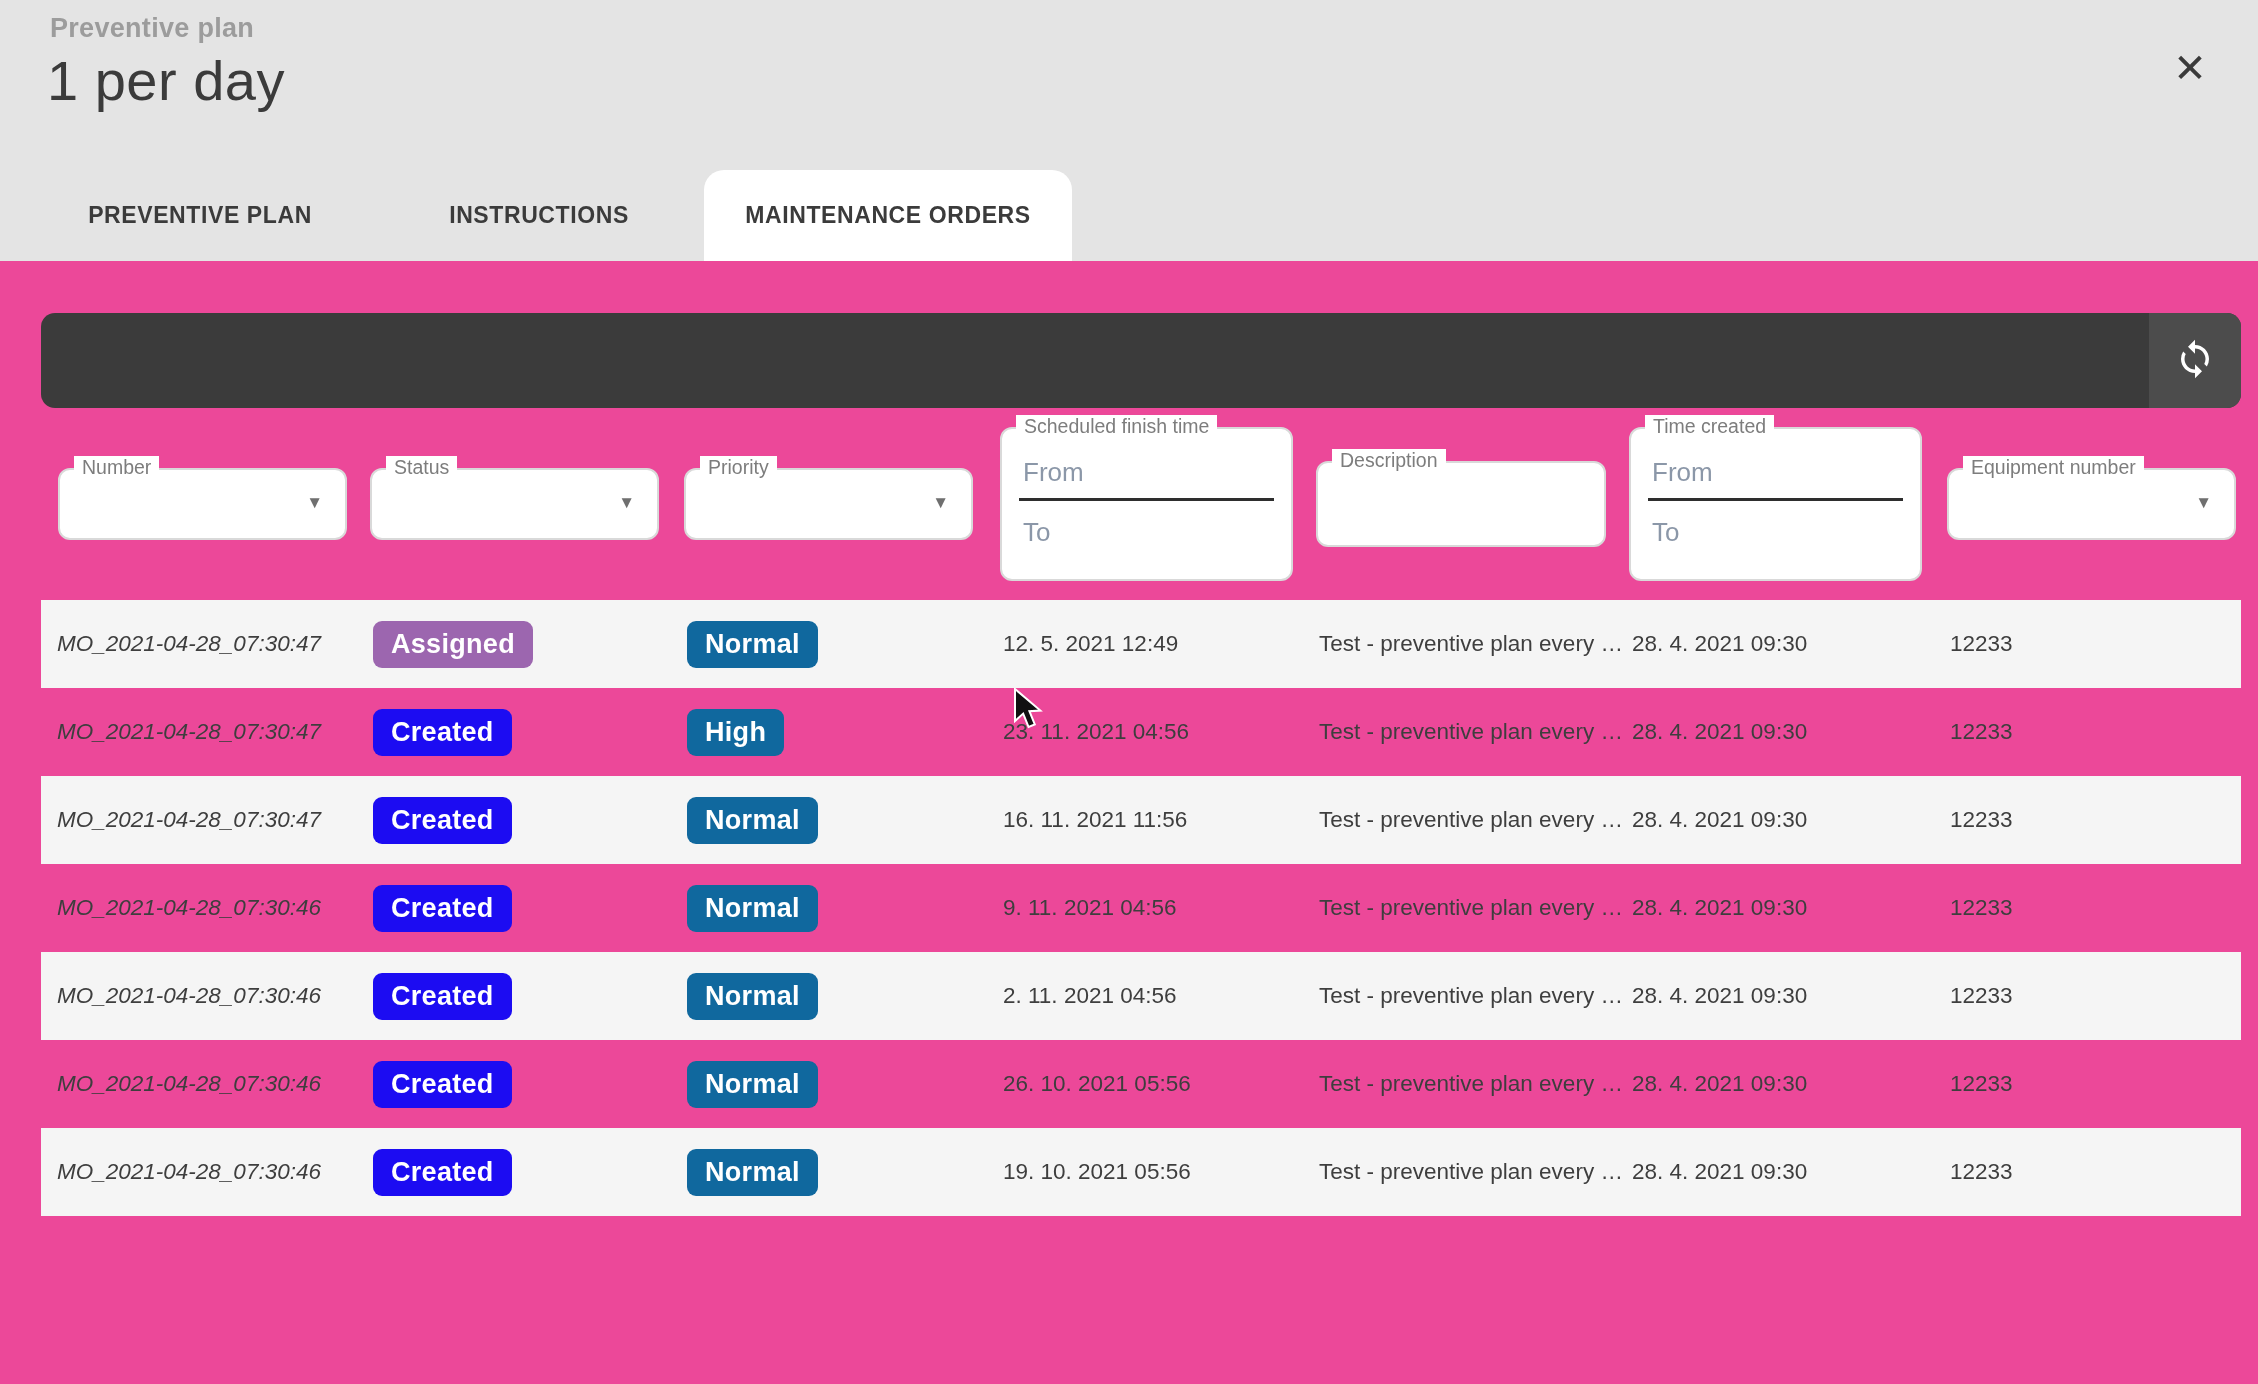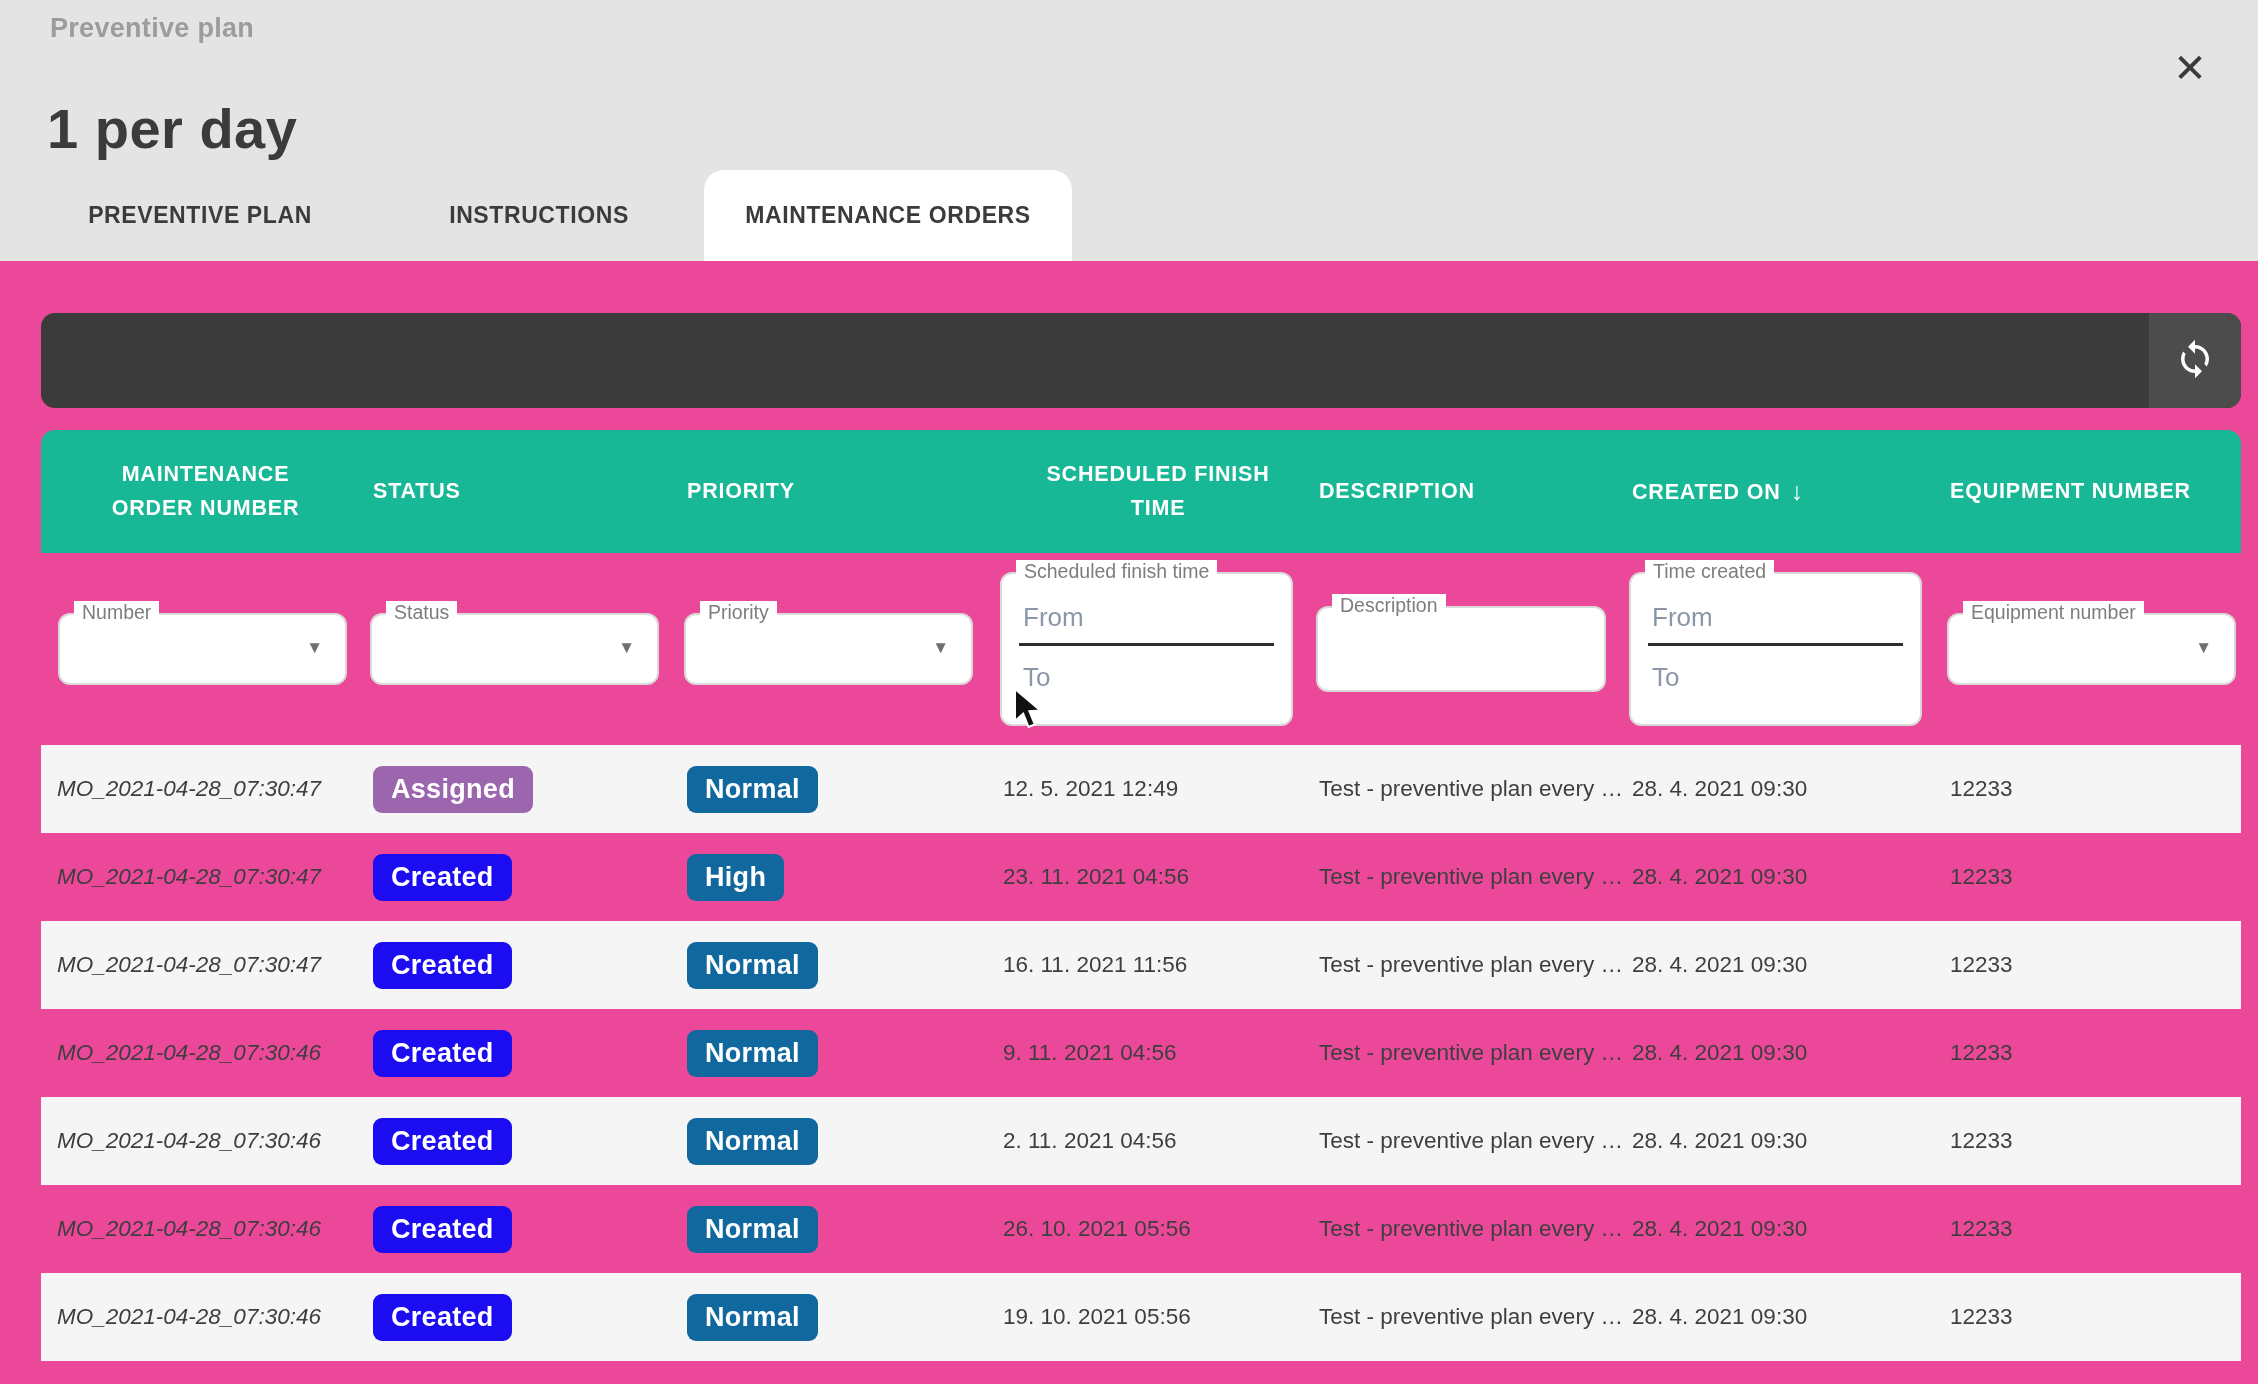--- a/index.html
+++ b/index.html
@@ -2,21 +2,21 @@
 <html style="--header-bg: #e4e4e4; --accent: #18b795; --toolbar: #3b3b3b; --toolbar-btn: #4c4c4c; --row-alt: #f5f5f5; --muted: #9c9c9c; --border: #d9d9d9; --placeholder: #8b97a8;"><head>
 <meta charset="utf-8">
 <style>
   html,body{margin:0;padding:0;background:#fff;}
   .page{position:relative;width:2258px;height:1384px;overflow:hidden;background:#ec4899;
         font-family:"Liberation Sans", sans-serif;color:#3e3e3e;}
 
   
   .app-header{position:relative;height:261px;background:var(--header-bg,#e4e4e4);}
   .overline{position:absolute;left:50px;top:13px;font-size:27px;font-weight:600;color:var(--muted,#9c9c9c);letter-spacing:0.3px;}
-  .page-title{position:absolute;left:47px;top:48px;font-size:56px;font-weight:700;color:#3b3b3b;letter-spacing:0.5px;margin-top:48px;}
+  .page-title{position:absolute;left:47px;top:48px;font-size:56px;font-weight:400;color:#3b3b3b;letter-spacing:0.5px;}
   .close-btn{position:absolute;right:40px;top:40px;width:56px;height:56px;display:flex;align-items:center;justify-content:center;
              background:none;border:none;cursor:pointer;padding:0;}
 
   
   .tabs{position:absolute;left:26px;bottom:0;display:flex;height:91px;}
   .tab{display:flex;align-items:center;justify-content:center;font-size:23px;font-weight:700;
        letter-spacing:0.6px;color:#3b3b3b;cursor:pointer;}
   .tab.t1{width:348px}.tab.t2{width:368px}.tab.t3{width:330px}
   .tab.active{background:#fff;border-radius:20px 20px 0 0;}
 
@@ -86,31 +86,20 @@
     <div class="toolbar">
       <button class="refresh-btn">
         <span>
           <svg width="42" height="42" viewBox="0 0 24 24">
             <path fill="#ffffff" d="M12 4V1L8 5l4 4V6c3.31 0 6 2.69 6 6 0 1.01-.25 1.97-.7 2.8l1.46 1.46A7.93 7.93 0 0 0 20 12c0-4.42-3.58-8-8-8zm0 14c-3.31 0-6-2.69-6-6 0-1.01.25-1.97.7-2.8L5.24 7.74A7.93 7.93 0 0 0 4 12c0 4.42 3.58 8 8 8v3l4-4-4-4v3z"></path>
           </svg>
         </span>
       </button>
     </div>
 
-    <div class="grid thead">
-      <div class="th center">MAINTENANCE ORDER NUMBER</div>
-      <div class="th">STATUS</div>
-      <div class="th">PRIORITY</div>
-      <div class="th center">SCHEDULED FINISH TIME</div>
-      <div class="th">DESCRIPTION</div>
-      <div class="th">
-        <span>CREATED ON</span><span class="sort-arrow">↓</span>
-      </div>
-      <div class="th">EQUIPMENT NUMBER</div>
-    </div>
 
     <div class="grid filters">
       <div class="fcell first">
         <div class="fbox select">
           <span class="flabel">Number</span>
           <span class="dd-arrow">▼</span>
         </div>
       </div>
       <div class="fcell">
         <div class="fbox select">

